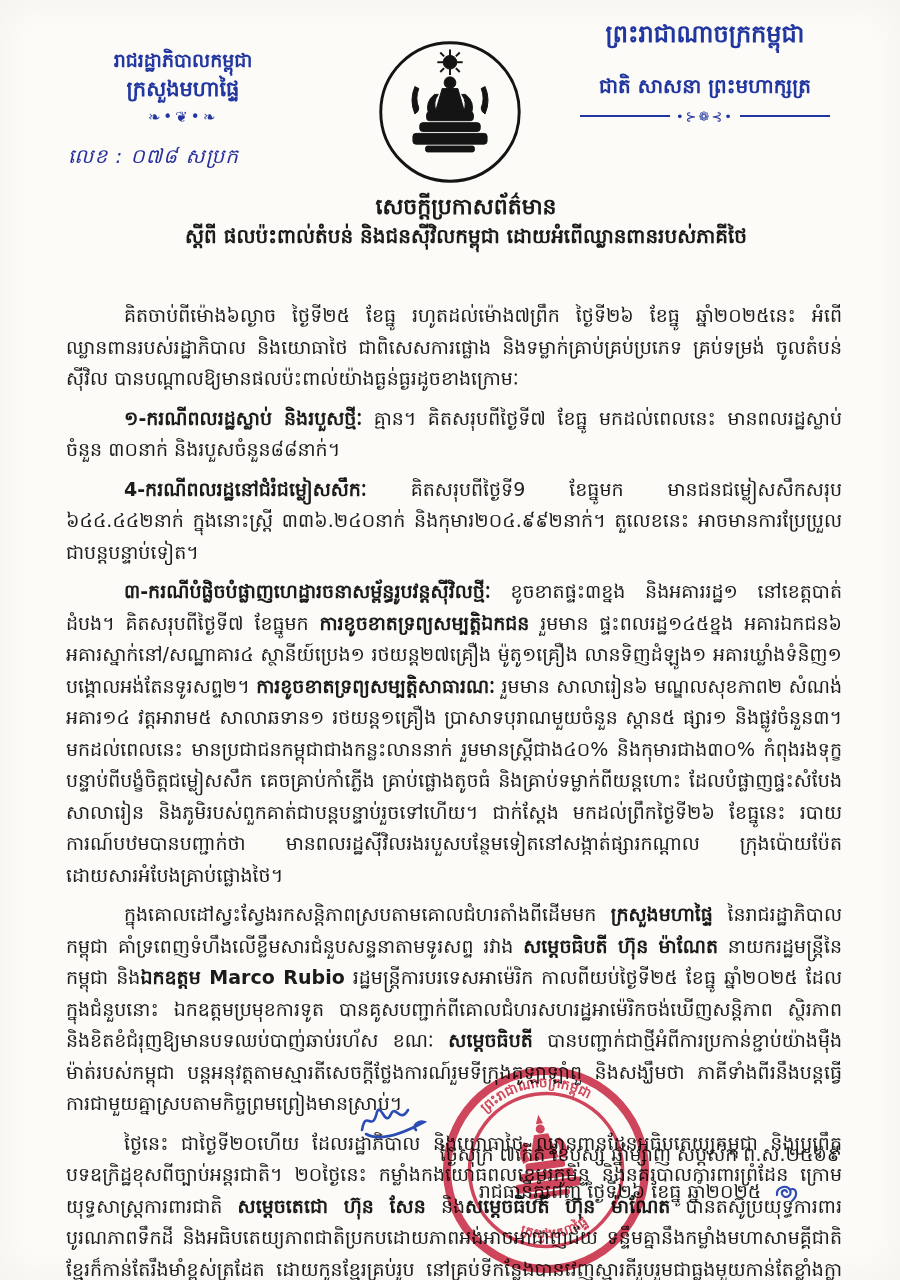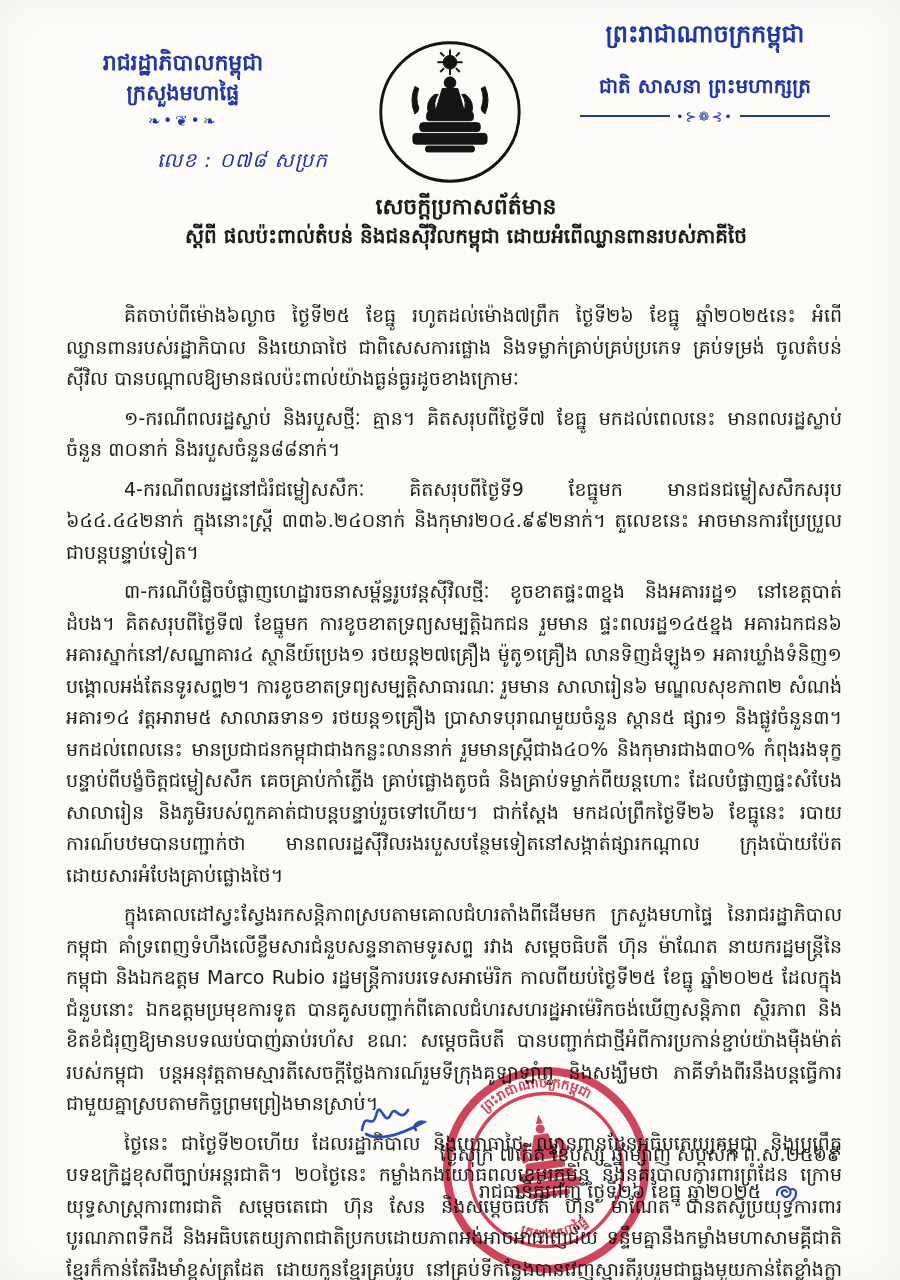--- a/index.html
+++ b/index.html
@@ -5,40 +5,40 @@
   html,body{margin:0;padding:0;background:#e8e8e8;}
   .paper{
     position:relative; width:900px; height:1280px; margin:0 auto;
     background:#fcfbf8; overflow:hidden;
     font-family:"DejaVu Sans","Liberation Sans",sans-serif;
     color:var(--ink-black,#1b1b1b);
     box-shadow:inset 0 0 40px rgba(0,0,0,0.04);
   }
   
   .header-left{position:absolute; left:38px; top:48px; width:290px; text-align:center;}
-  .header-left .gov{font-size:22px; font-weight:bold; color:var(--header-blue,#2236a0); line-height:1.35;}
+  .header-left .gov{font-size:19px; font-weight:bold; color:var(--header-blue,#2236a0); line-height:1.35;}
   .header-left .min{font-size:21px; font-weight:bold; color:var(--header-blue,#2236a0); line-height:1.5;}
   .header-left .orn{font-size:15px; color:var(--header-blue,#2236a0); line-height:1.6; letter-spacing:3px;}
-  .header-left .ref{font-size:20px; color:#27309a; font-style:italic; letter-spacing:1px; margin-top:14px; text-align:right; padding-left:30px;}
+  .header-left .ref{font-size:20px; color:#27309a; font-style:italic; letter-spacing:1px; margin-top:14px; text-align:left; padding-left:30px;}
   .emblem-wrap{position:absolute; left:372px; top:32px; width:156px; height:156px;}
   .header-right{position:absolute; right:30px; top:18px; width:330px; text-align:center;}
   .header-right .kingdom{font-size:24px; font-weight:bold; color:var(--header-blue,#2236a0); line-height:1.4;}
   .header-right .motto{font-size:20px; font-weight:bold; color:var(--header-blue,#2236a0); line-height:1.5;margin-top:19px;}
   .header-right .divider{display:flex; align-items:center; justify-content:center; margin-top:8px; color:var(--header-blue,#2236a0);}
   .header-right .divider::before,.header-right .divider::after{
     content:""; flex:0 0 90px; height:2px; background:var(--header-blue,#2236a0); margin:0 6px;}
   .header-right .divider span{font-size:13px; letter-spacing:2px;}
   
   .titleblock{position:absolute; left:16px; top:192px; width:900px; text-align:center;}
   .titleblock .main{font-size:22px; font-weight:bold; line-height:1.35;}
   .titleblock .sub{font-size:20px; font-weight:bold; line-height:1.45;}
   
   .docbody{position:absolute; left:58px; top:292px; width:792px; font-size:19px; line-height:31.5px; text-align:justify;}
   .docbody p{margin:8px; text-indent:58px;}
-  .docbody .b{font-weight:normal;}
+  .docbody .b{font-weight:bold;}
   
   .signature{position:absolute; left:358px; top:1100px; width:80px; height:46px;}
   .dateblock{position:absolute; left:430px; top:1136px; width:420px; text-align:center; font-size:19px; line-height:37px; z-index:2;}
   .dateblock .swirl{display:inline-block; vertical-align:middle; margin-left:4px;}
   .stamp{position:absolute; left:438px; top:1062px; width:216px; height:216px; z-index:3;
          transform:rotate(-8deg); opacity:.93; mix-blend-mode:multiply;}
 </style>
 </head>
 <body>
 

